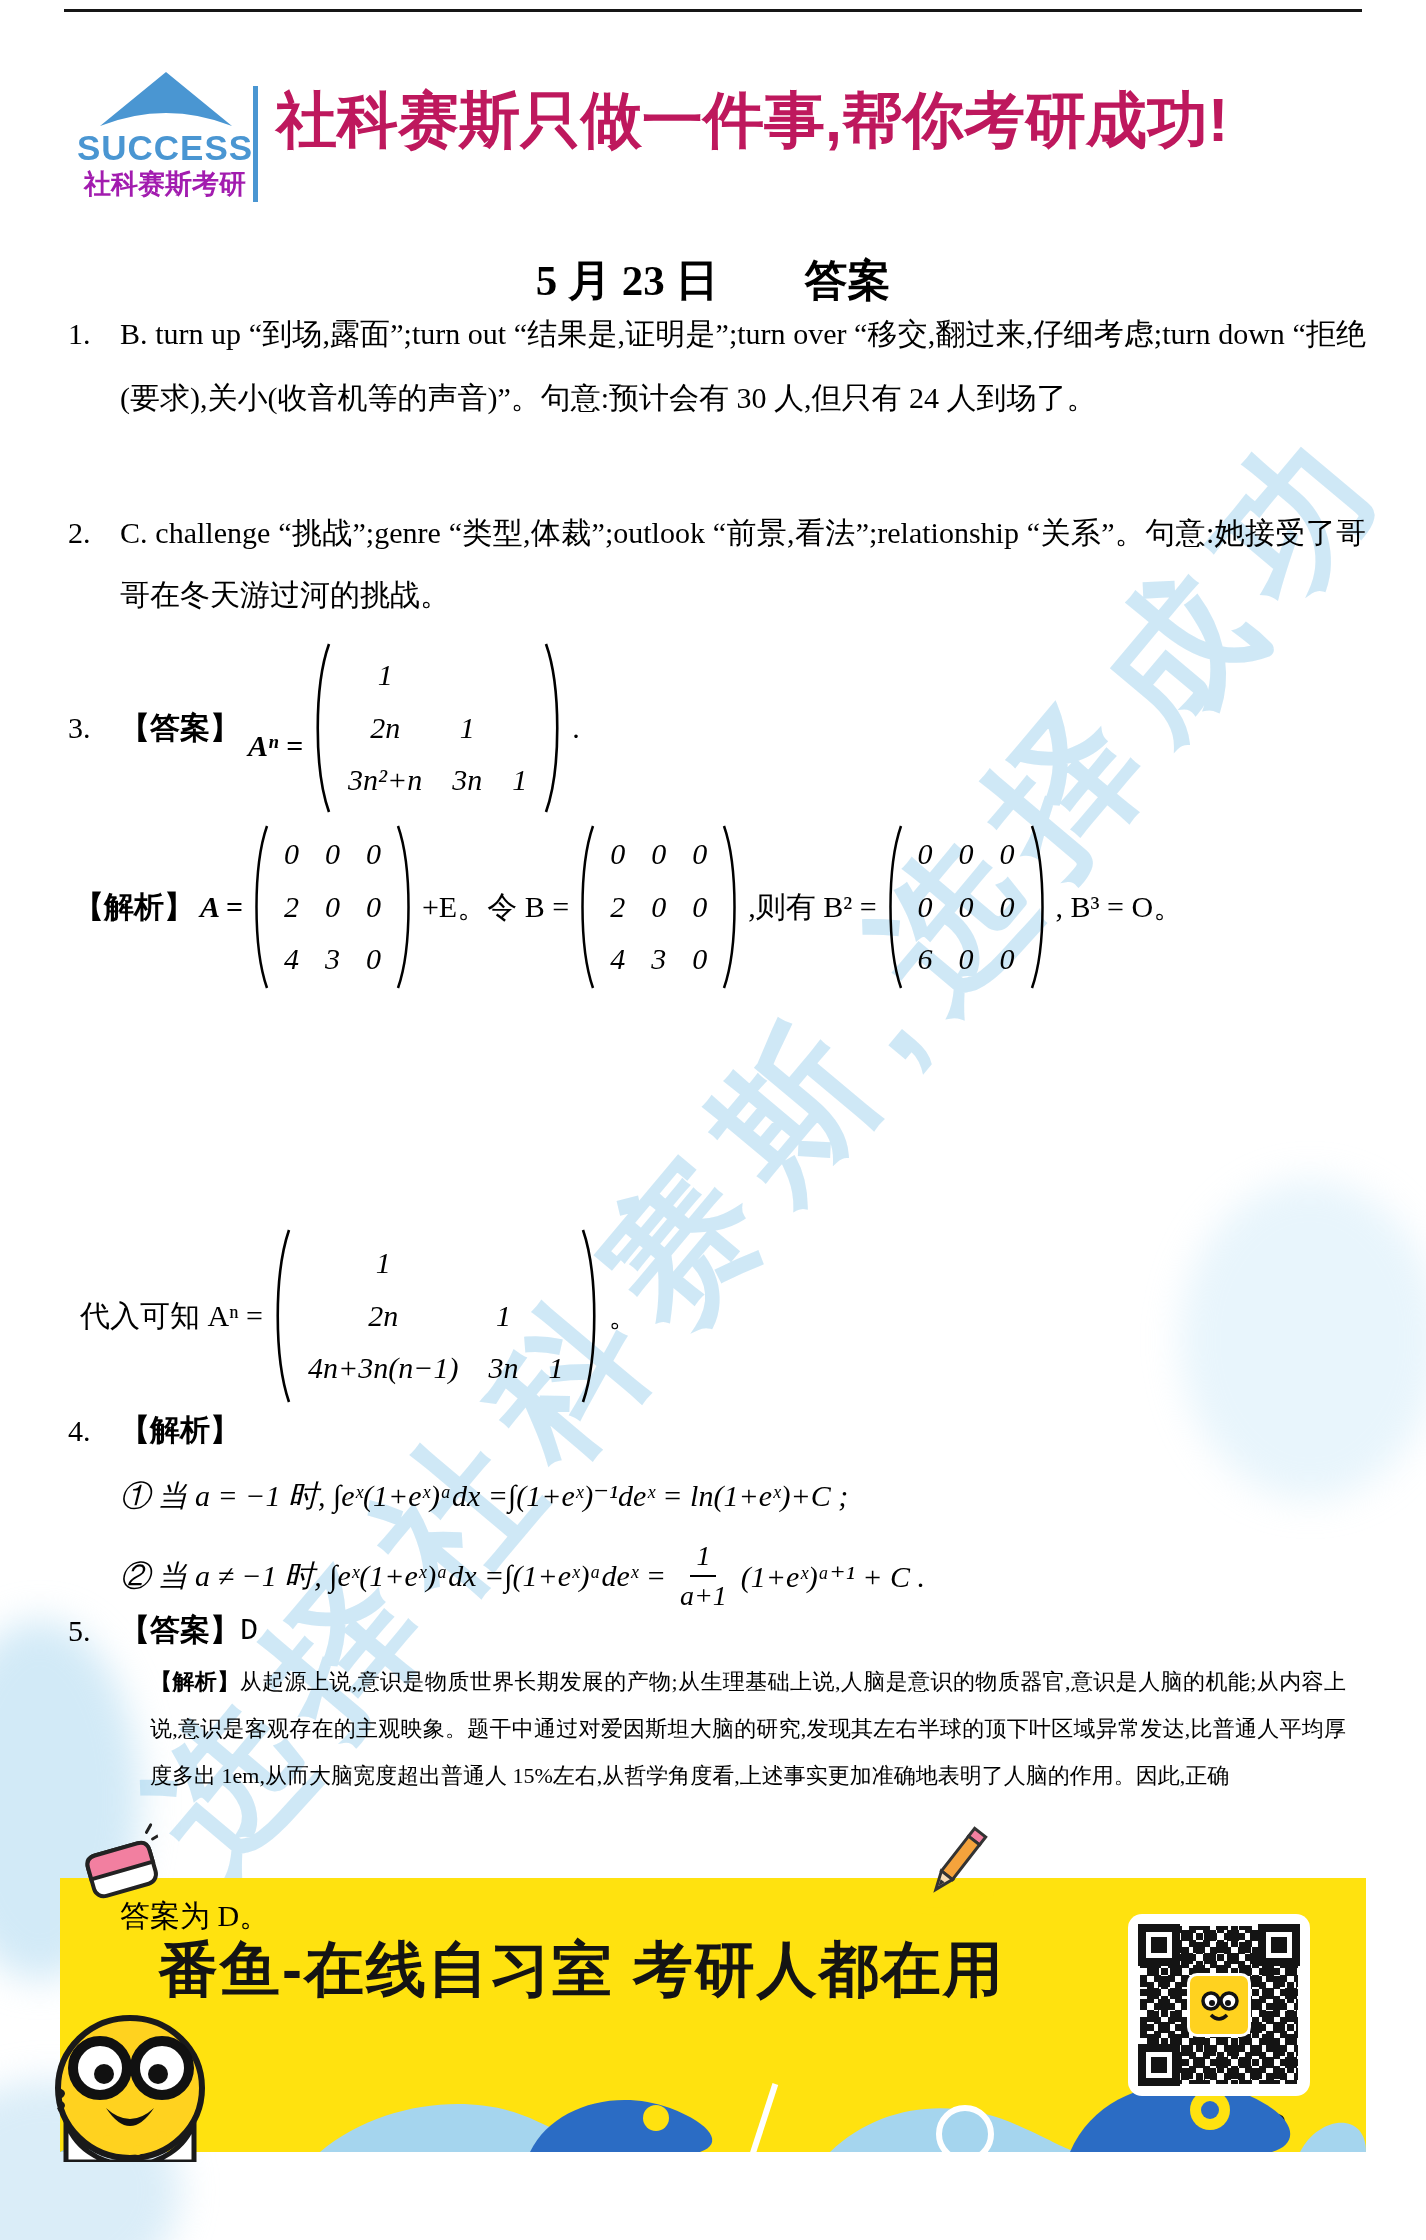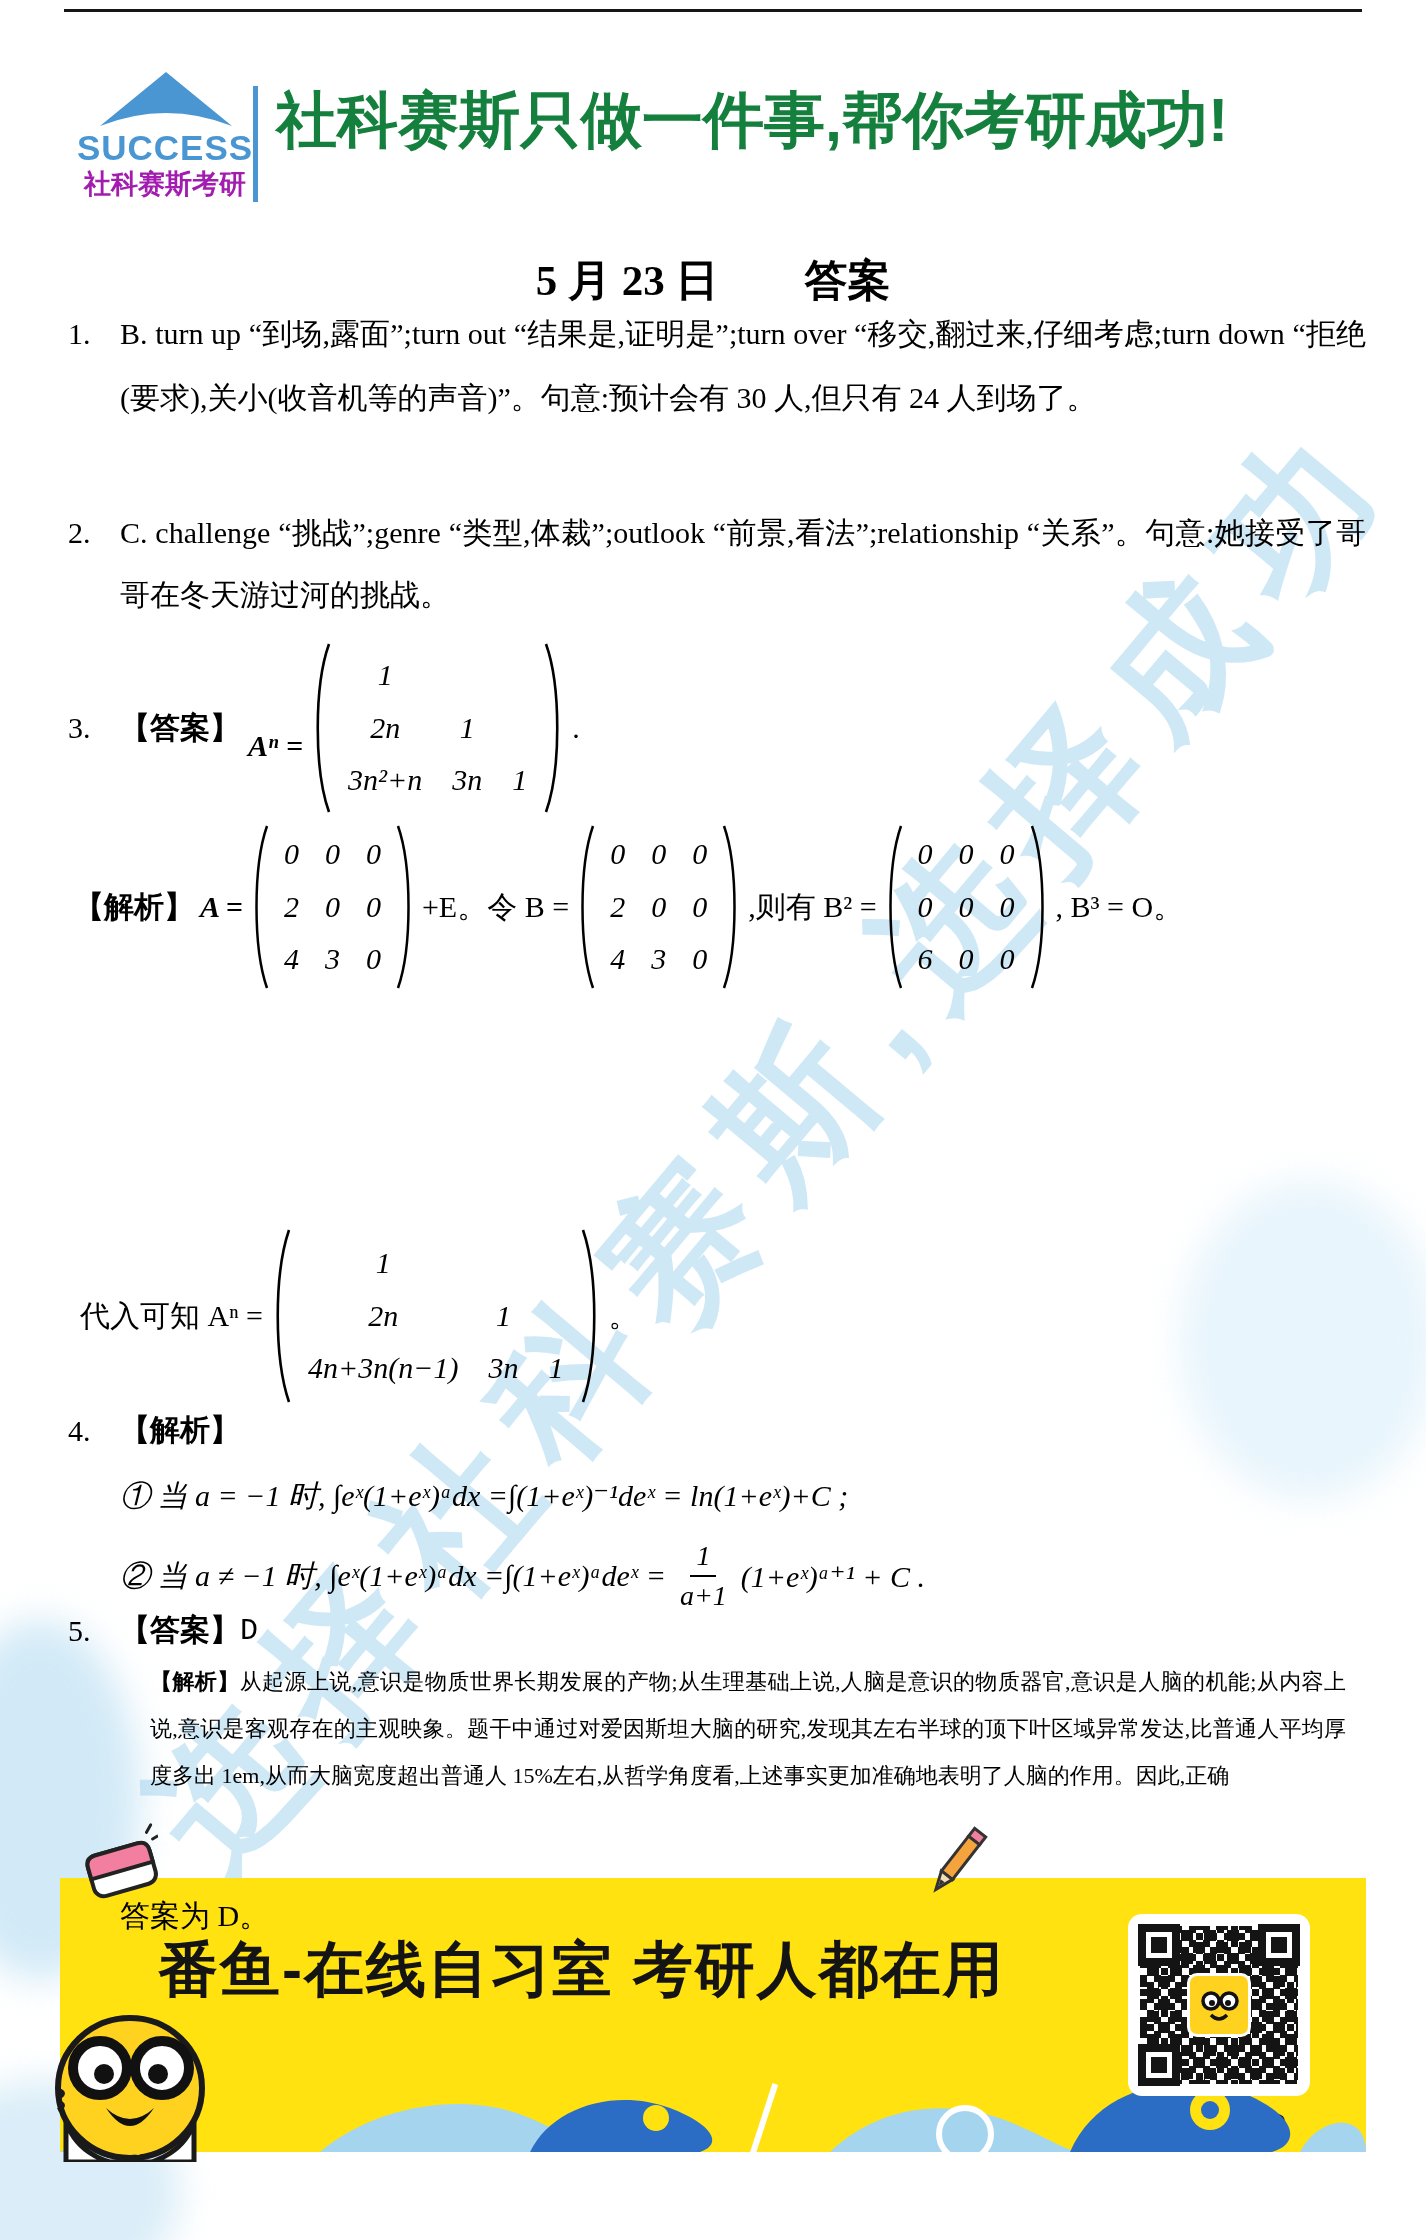--- a/index.html
+++ b/index.html
@@ -22,21 +22,21 @@
   
   .logo-title { position:absolute; left:70px; top:128px; width:190px; text-align:center;
                 font-family:"Liberation Sans","DejaVu Sans",sans-serif; font-weight:bold; font-size:35px;
                 color:#4a96d2; letter-spacing:1px; }
   .logo-sub { position:absolute; left:70px; top:166px; width:190px; text-align:center;
               font-family:"Liberation Sans","DejaVu Sans",sans-serif; font-weight:bold; font-size:27px;
               color:#a21caf; }
   .logo-divider { position:absolute; left:253px; top:86px; width:5px; height:116px; background:#4a96d2; }
   .slogan { position:absolute; left:276px; top:80px; width:1090px;
             font-family:"Liberation Sans","DejaVu Sans",sans-serif; font-weight:900; font-size:61px;
-            color:#15803d; letter-spacing:0px; white-space:nowrap; }
+            color:#be185d; letter-spacing:0px; white-space:nowrap; }
 
   .doc-title { position:absolute; left:0; top:252px; width:100%; text-align:center;
                font-size:43px; font-weight:bold; }
 
   
   .item { position:absolute; left:68px; width:1298px; display:flex; z-index:2; }
   .item-num { flex:none; width:52px; font-size:30px; }
   .item-body { flex:1; font-size:30px; text-align:justify; }
   .lh-wide { line-height:64px; }
   .lh-mid { line-height:62px; }

